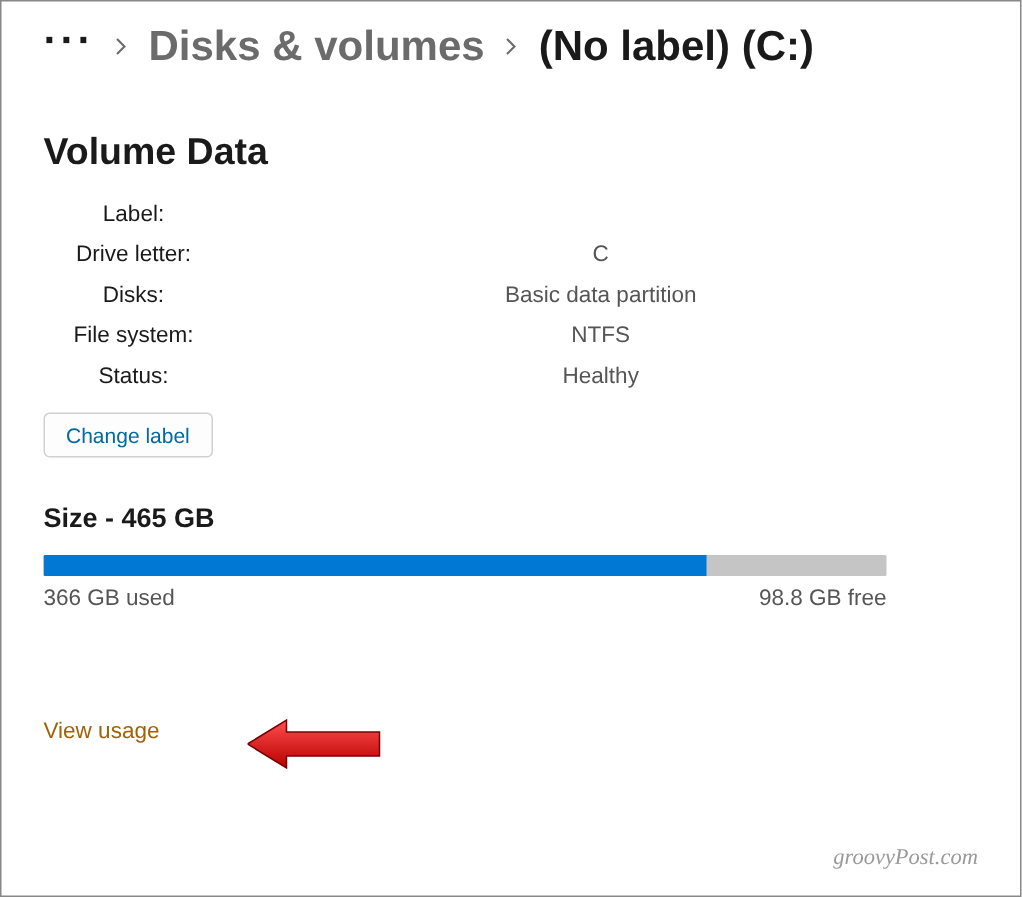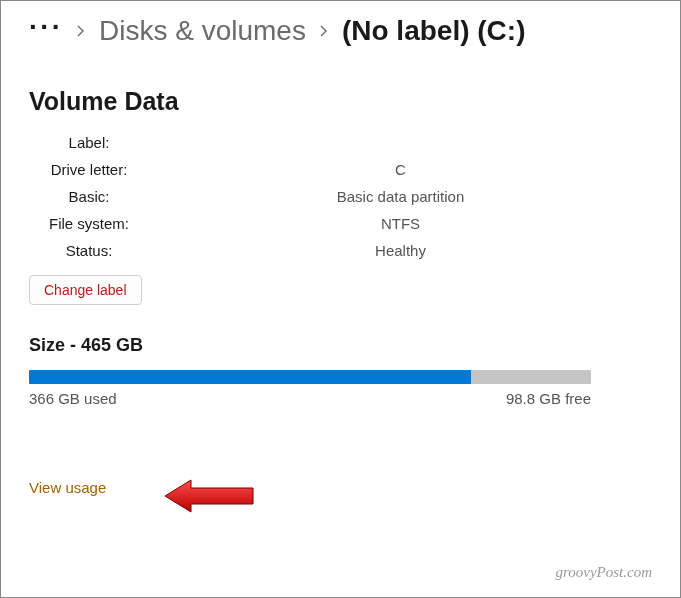--- a/index.html
+++ b/index.html
@@ -35,21 +35,21 @@
       padding-bottom: 8px;
     }
     .breadcrumb .chevron {
       color: #6b6b6b;
       font-size: 18px;
       font-weight: 400;
       padding: 0 6px;
     }
     .breadcrumb .crumb-link {
       color: #6b6b6b;
-      font-weight: 400;
+      font-weight: 700;
       cursor: pointer;
     }
     .breadcrumb .crumb-current {
       color: #1a1a1a;
       font-weight: 600;
     }
     h2.section-title {
       font-size: 25px;
       font-weight: 600;
       margin-bottom: 18px;
@@ -70,21 +70,21 @@
     }
     .btn {
       display: inline-block;
       border: 1px solid #d0d0d0;
       background: #fdfdfd;
       border-radius: 4px;
       padding: 6px 14px;
       font-size: 14px;
       font-family: inherit;
       cursor: pointer;
-      color: #b91c1c;
+      color: #0369a1;
       text-align: center;
     }
     .size-section {
       margin-top: 30px;
     }
     .size-title {
       font-size: 18px;
       font-weight: 600;
       margin-bottom: 14px;
     }
@@ -157,21 +157,21 @@
 
 <h2 class="section-title">Volume Data</h2>
 
 <div class="kv-grid">
   <div class="k">Label:</div>
   <div class="v"></div>
 
   <div class="k">Drive letter:</div>
   <div class="v">C</div>
 
-  <div class="k">Basic:</div>
+  <div class="k">Disks:</div>
   <div class="v">Basic data partition</div>
 
   <div class="k">File system:</div>
   <div class="v">NTFS</div>
 
   <div class="k">Status:</div>
   <div class="v">Healthy</div>
 </div>
 
 <button class="btn">Change label</button>

